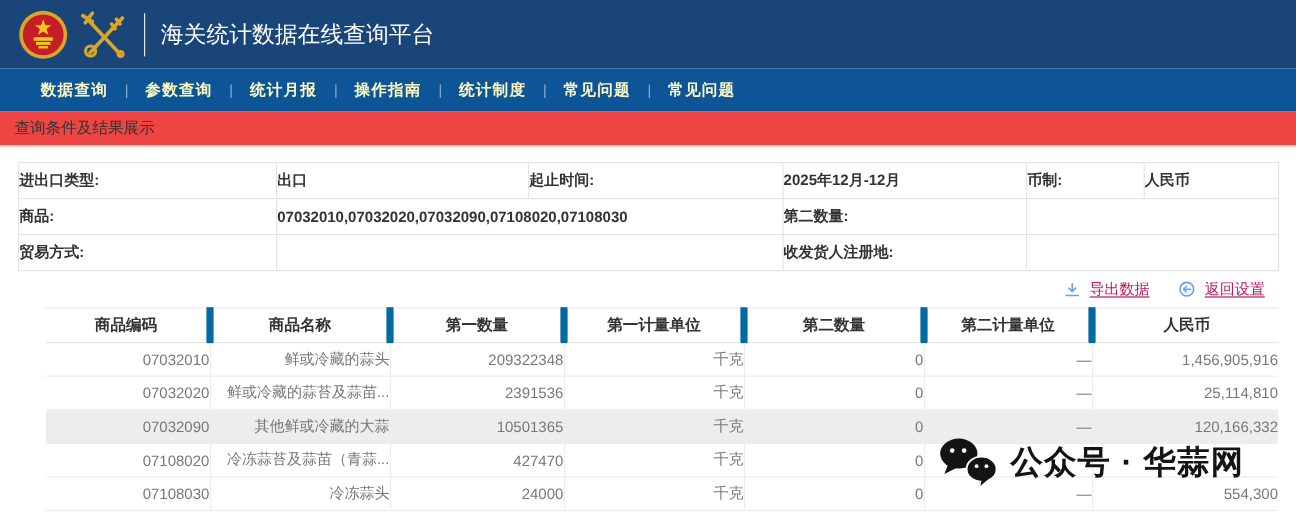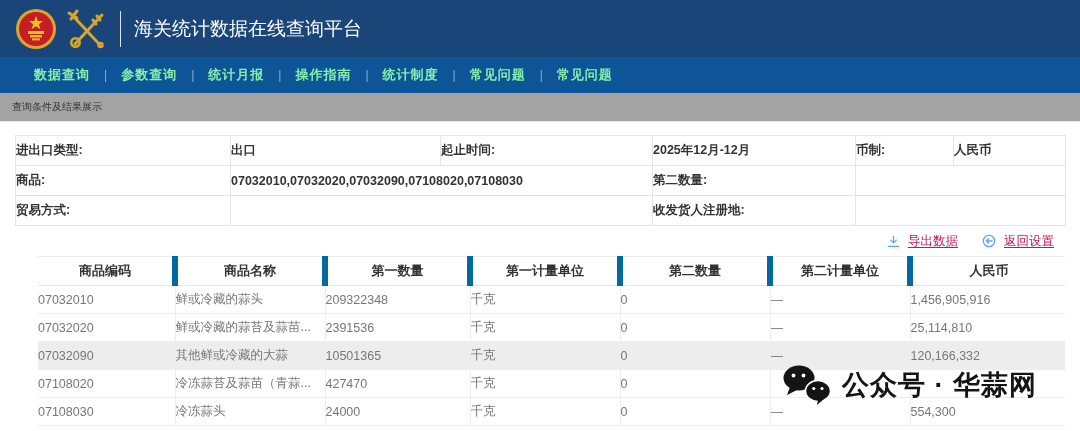--- a/index.html
+++ b/index.html
@@ -13,28 +13,28 @@
   .customs-logo { width:46px; height:46px; margin-left:7px; flex:0 0 auto; }
   .org-block { margin-left:10px; color:#fff; }
   .org-name { font-family:"Liberation Serif","DejaVu Serif",serif; font-weight:bold;
               font-size:27px; line-height:1.05; letter-spacing:1px; white-space:nowrap; }
   .org-name-en { font-size:8px; font-weight:bold; letter-spacing:.1px; margin-top:3px; white-space:nowrap; }
   .hdr-divider { width:1px; height:36px; background:rgba(255,255,255,.85); margin:0 13px 0 10px; }
   .platform-title { color:#fff; font-size:19px; white-space:nowrap; }
 
   
   .main-nav { height:36px; background:#0d5596; display:flex; align-items:center; padding-left:20px; }
-  .nav-item { color:#86efac; font-size:13px; font-weight:bold; letter-spacing:1px;
+  .nav-item { color:#fef9c3; font-size:13px; font-weight:bold; letter-spacing:1px;
               padding:0 14px; cursor:pointer; white-space:nowrap; }
   .nav-sep { color:rgba(255,255,255,.5); font-size:12px; }
   .nav-sep::before { content:"|"; }
 
   
   .section-title { height:29px; display:flex; align-items:center; padding-left:12px;
-                   font-size:10px; color:#333; border-bottom:1px solid #e8e8e8; background:#a3a3a3; }
+                   font-size:13px; color:#333; border-bottom:1px solid #e8e8e8; background:#ef4444; }
 
   
   table { border-collapse:collapse; table-layout:fixed; }
   .cond-table { width:1050px; margin:13px 15px 0 15px; }
   .cond-table td { border:1px solid #e4e4e4; height:30px; text-align:left;
                    font-size:12.5px; color:#333; overflow:hidden; white-space:nowrap;font-weight:bold; }
   .cond-label { color:#333; }
 
   
   .actions { height:26px; display:flex; justify-content:flex-end; align-items:center;
@@ -43,21 +43,21 @@
                  cursor:pointer; }
   .action-link .lbl { text-decoration:underline; text-underline-offset:2px; }
   .action-link svg { display:block; }
 
   
   .results-table { width:1027px; margin:2px 0 0 38px; }
   .results-table th { height:29px; font-size:13px; font-weight:bold; color:#333; text-align:center;
                       border-top:1px solid #ececec; border-bottom:1px solid #e5e5e5;
                       border-right:6px solid #0369a1; background:#fff; white-space:nowrap; overflow:hidden; }
   .results-table th:last-child { border-right:none; }
-  .results-table td { height:28px; font-size:12.5px; color:#777; text-align:left;
+  .results-table td { height:28px; font-size:12.5px; color:#777; text-align:right;
                       border-bottom:1px solid #ededed; border-right:1px solid #ededed;
                       white-space:nowrap; overflow:hidden; }
   .results-table td:last-child { border-right:none; }
   .results-table tr.hl td { background:#ededed; }
 
   
   .watermark { position:absolute; left:782px; top:365px; display:flex; align-items:center;
                gap:8px; z-index:50; pointer-events:none; }
   .watermark .wm-text { font-size:27px; font-weight:bold; color:#141414; letter-spacing:1px;
                         white-space:nowrap; }

